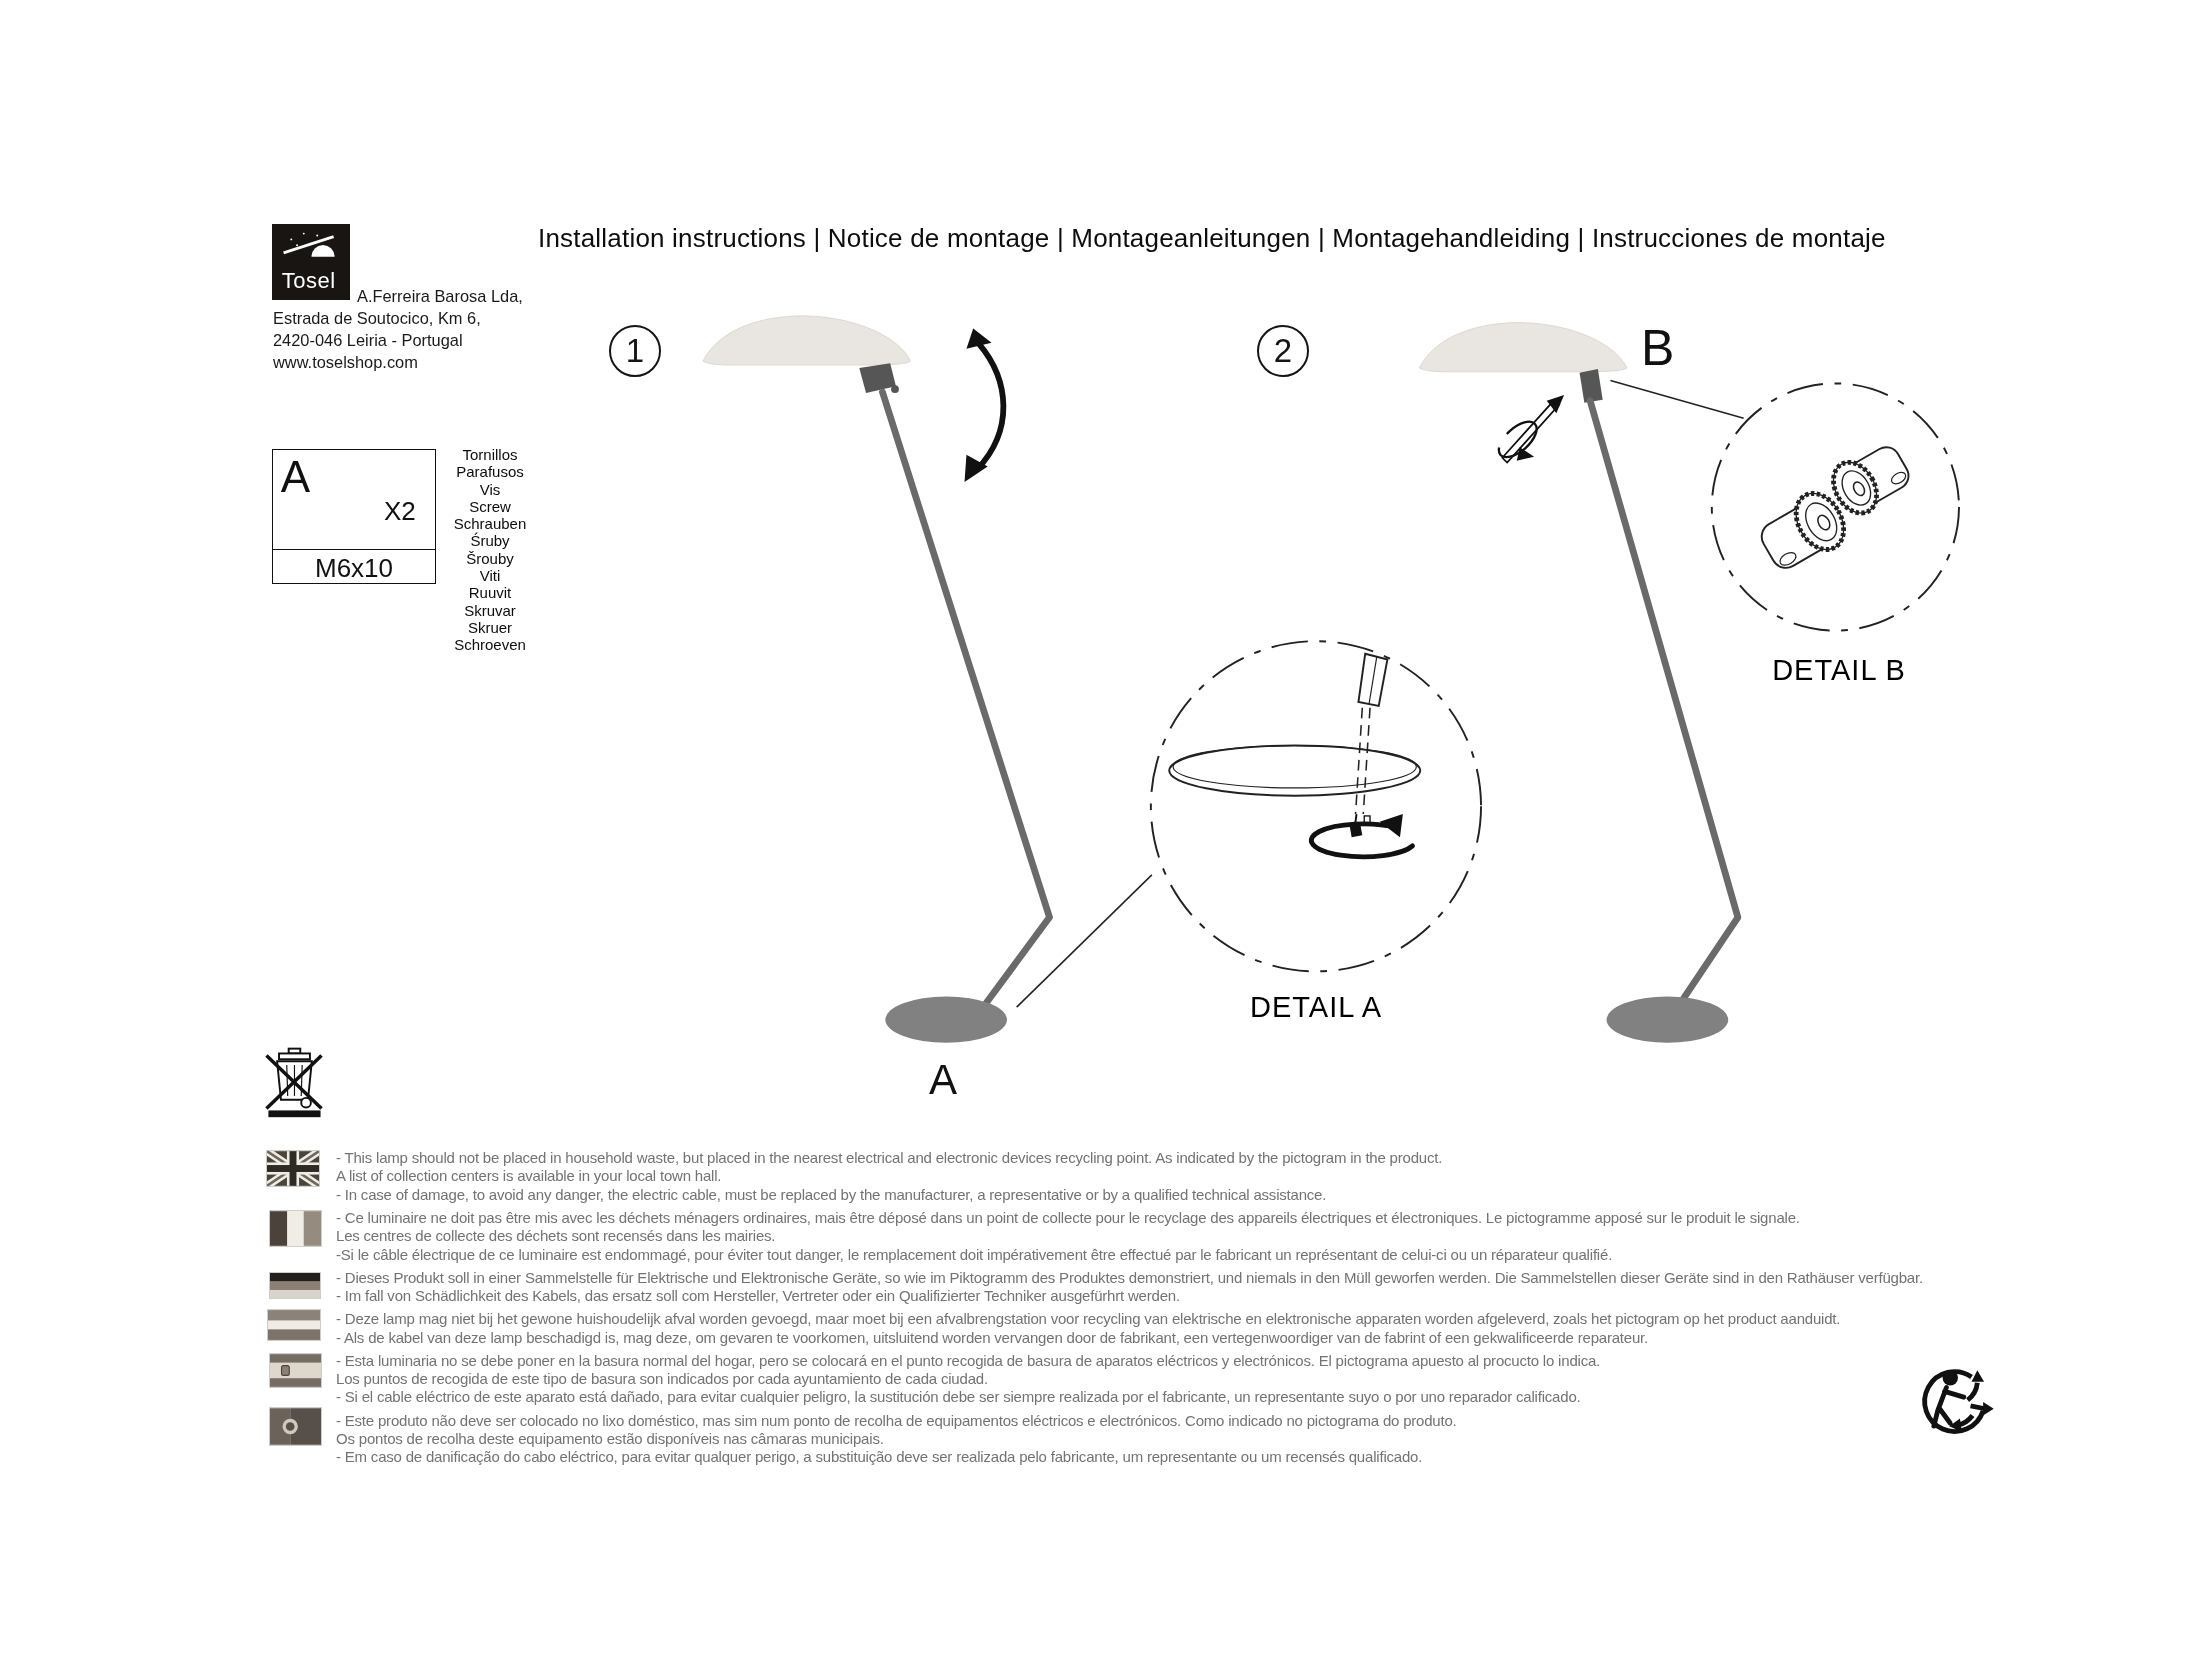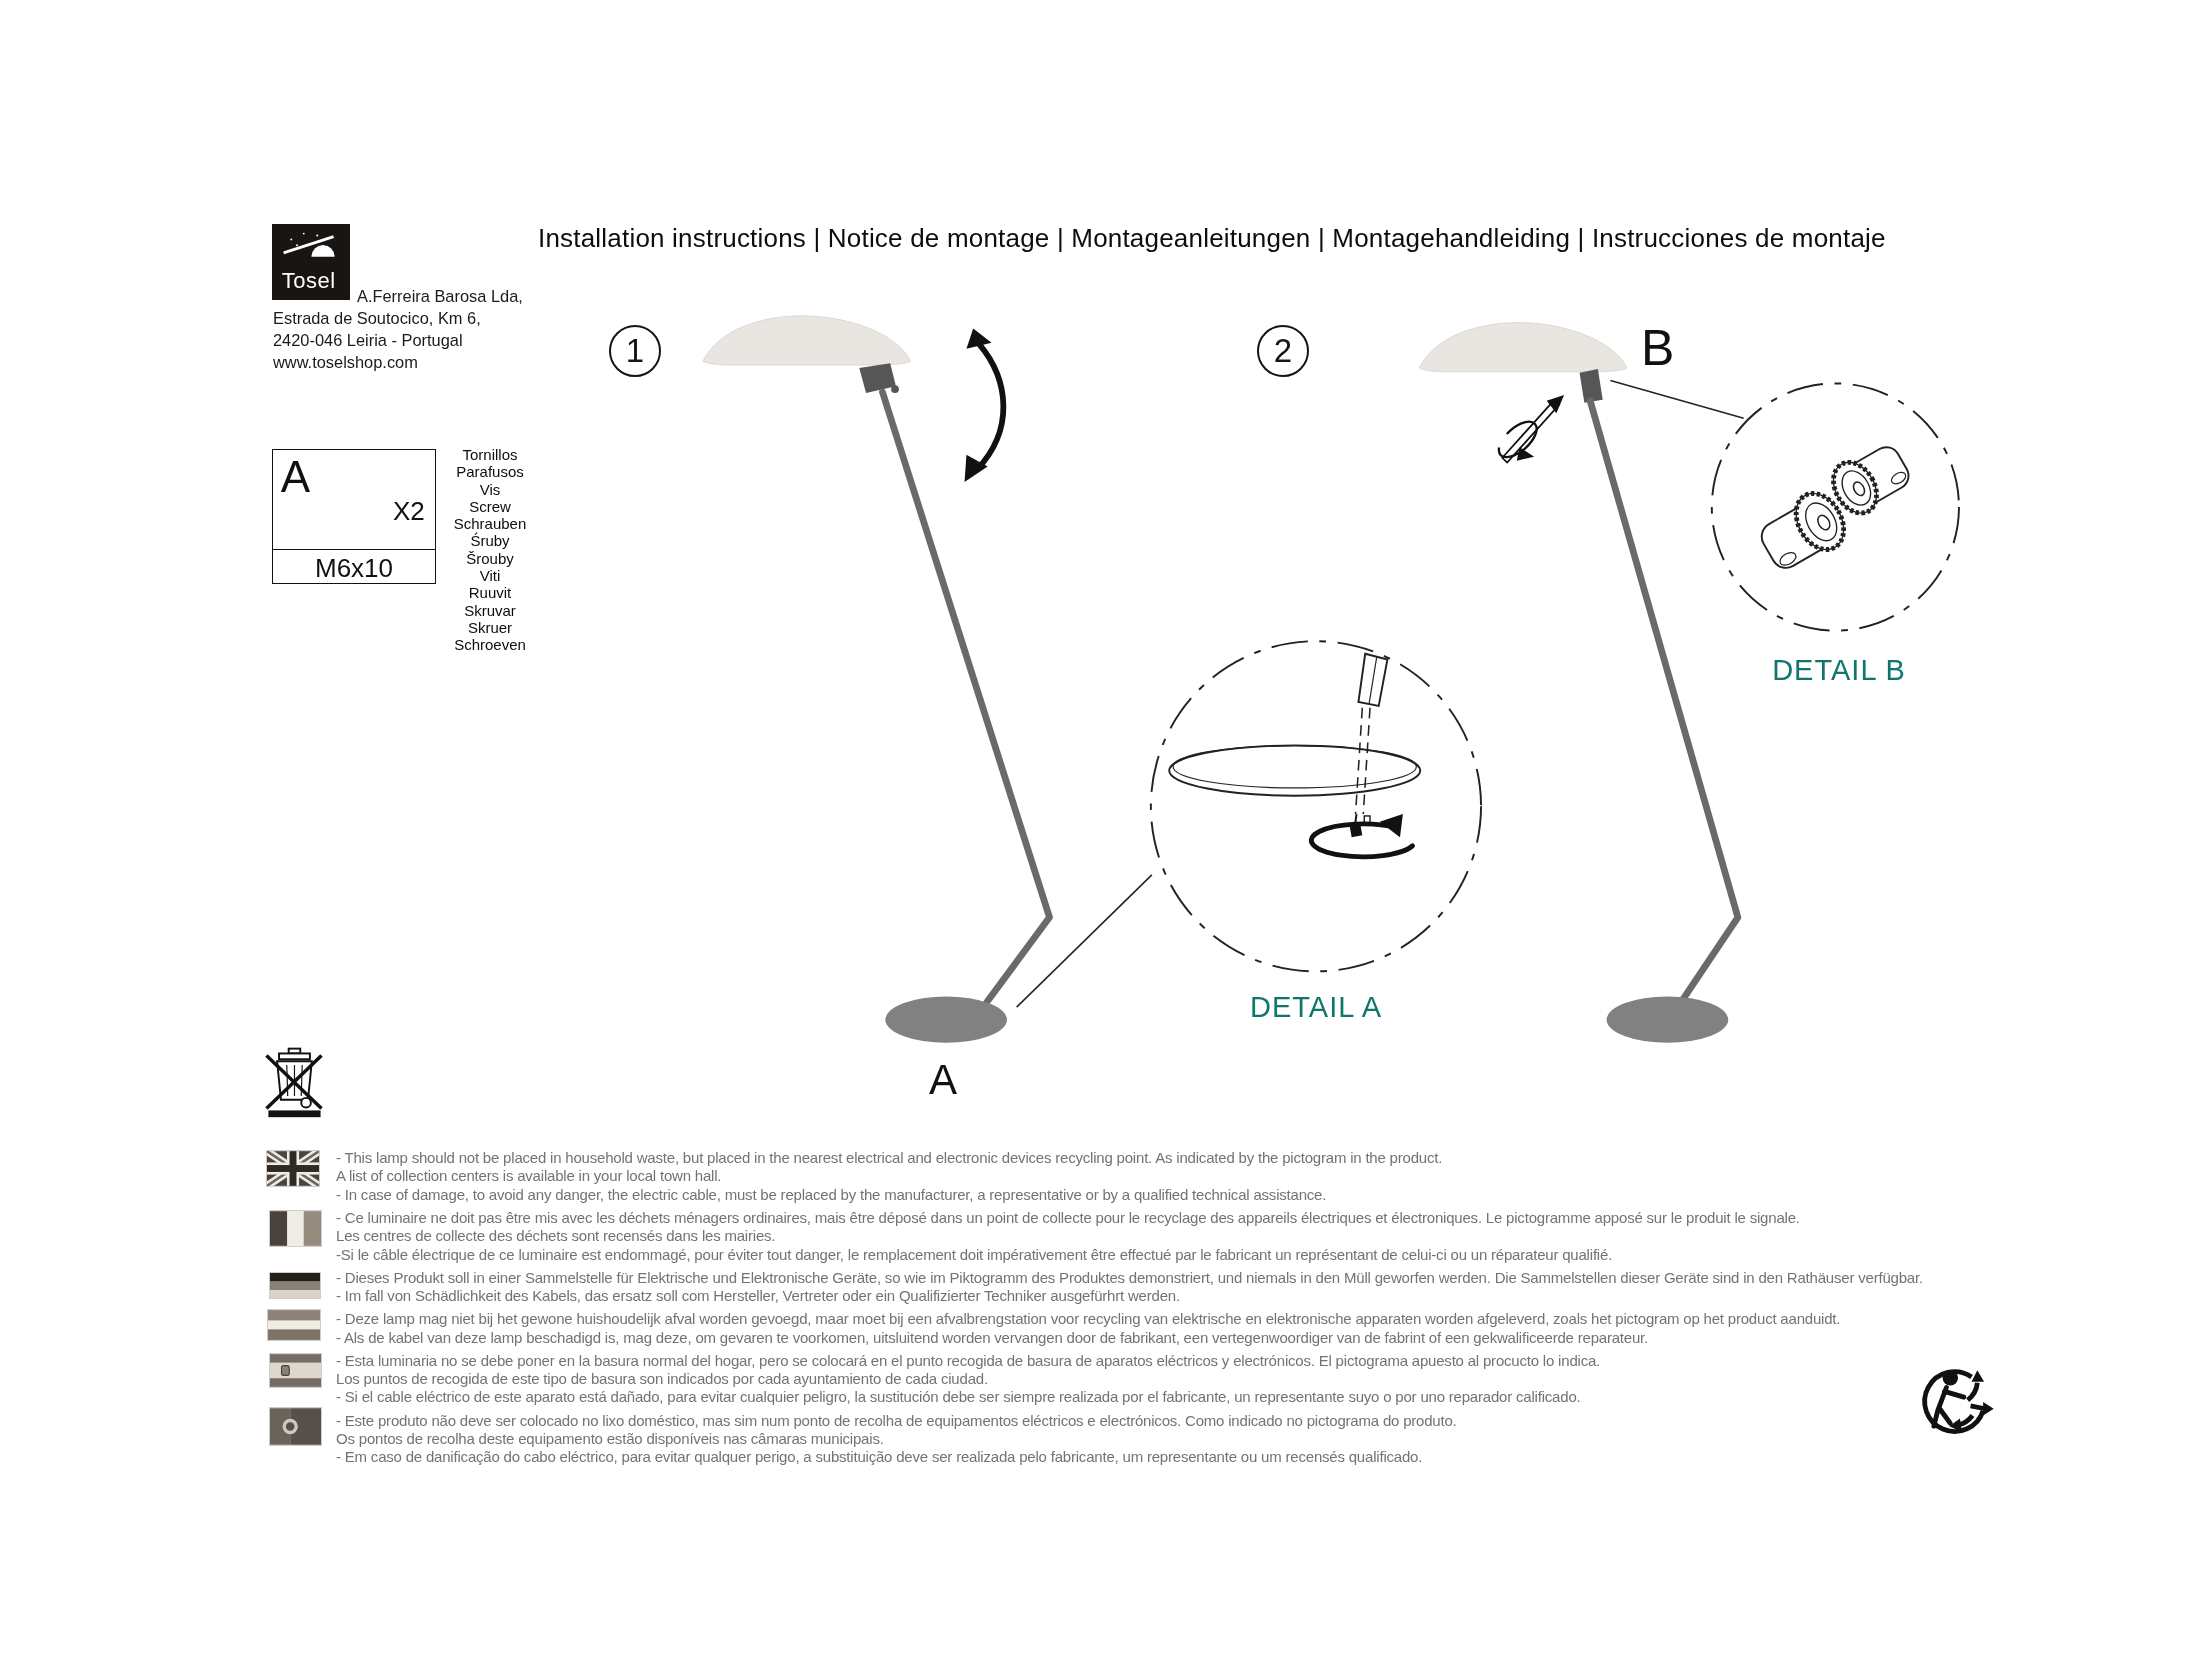--- a/index.html
+++ b/index.html
@@ -13,21 +13,21 @@
   .logo{background:#181512;display:flex;align-items:flex-end;justify-content:center;}
   .logoText{color:#fff;font-size:22px;letter-spacing:0.5px;position:absolute;left:9.7px;bottom:5.8px;}
   .partsbox{border:1.9px solid #111;background:#fff;}
   .partsbox .divider{position:absolute;left:0;right:0;border-top:1.9px solid #111;}
   .bigA{font-size:44px;color:#111;}
   .x2{font-size:26px;}
   .m6{font-size:26px;text-align:center;}
   .names div{font-size:15px;line-height:17.3px;text-align:center;color:#0d0d0d;}
   .stepCircle{width:48px;height:48px;border:2.9px solid #151515;border-radius:50%;
     display:flex;align-items:center;justify-content:center;font-size:33px;color:#151515;background:#fff;}
-  .detLabel{font-size:29px;letter-spacing:1px;text-align:center;color:#0f766e;}
+  .detLabel{font-size:29px;letter-spacing:1px;text-align:center;color:#000000;}
   .baseA{font-size:42px;color:#111;}
   .shadeB{font-size:50px;color:#111;}
   .notice{font-size:15px;letter-spacing:-0.2px;color:#737373;}
   .flag{position:absolute;box-shadow:0 0 0 1px rgba(120,110,100,.35);}
   svg{display:block;}
 </style>
 </head>
 <body>
 
 <div class="canvas">
@@ -152,21 +152,21 @@
   </div>
 
   <div class="abs addr" style="left:357px;top:287px">A.Ferreira Barosa Lda,</div>
   <div class="abs addr" style="left:273px;top:309px">Estrada de Soutocico, Km 6,</div>
   <div class="abs addr" style="left:273px;top:331px">2420-046 Leiria - Portugal</div>
   <div class="abs addr" style="left:273px;top:353px">www.toselshop.com</div>
 
   <div class="abs partsbox" style="left:272px;top:449px;width:162px;height:133px">
     <div class="divider" style="top:99px"></div>
     <div class="abs bigA" style="left:7.7px;top:1.9px">A</div>
-    <div class="abs x2" style="left:120px;top:46px">X2</div>
+    <div class="abs x2" style="left:111px;top:46px">X2</div>
     <div class="abs m6" style="left:0;top:103px;width:162px">M6x10</div>
   </div>
 
   <div class="abs names" style="left:432px;top:446px;width:116px">
     <div>Tornillos</div>
     <div>Parafusos</div>
     <div>Vis</div>
     <div>Screw</div>
     <div>Schrauben</div>
     <div>Śruby</div>

